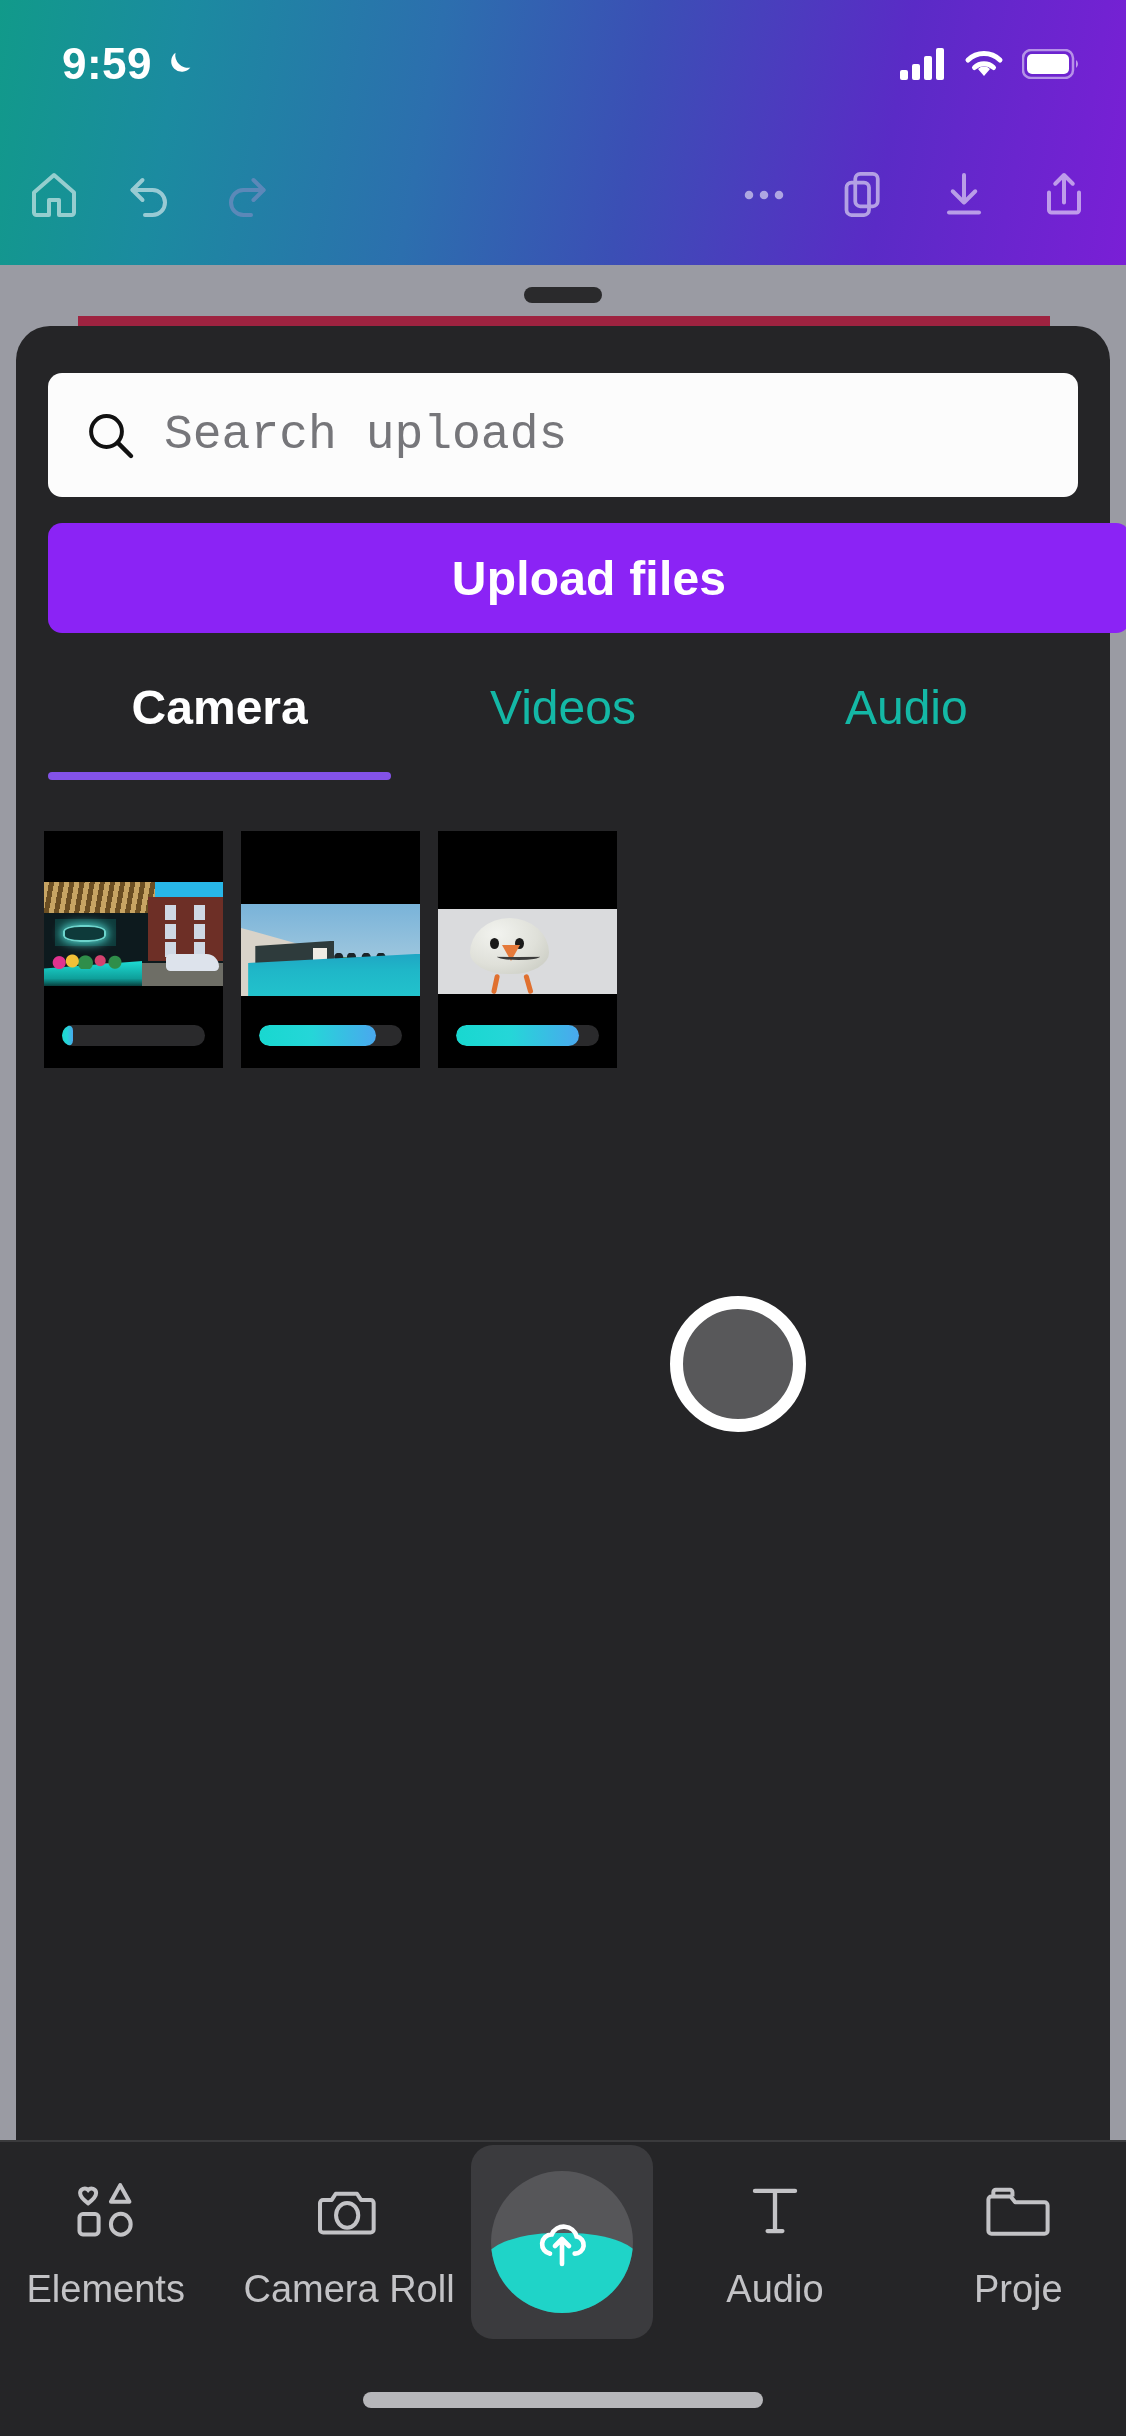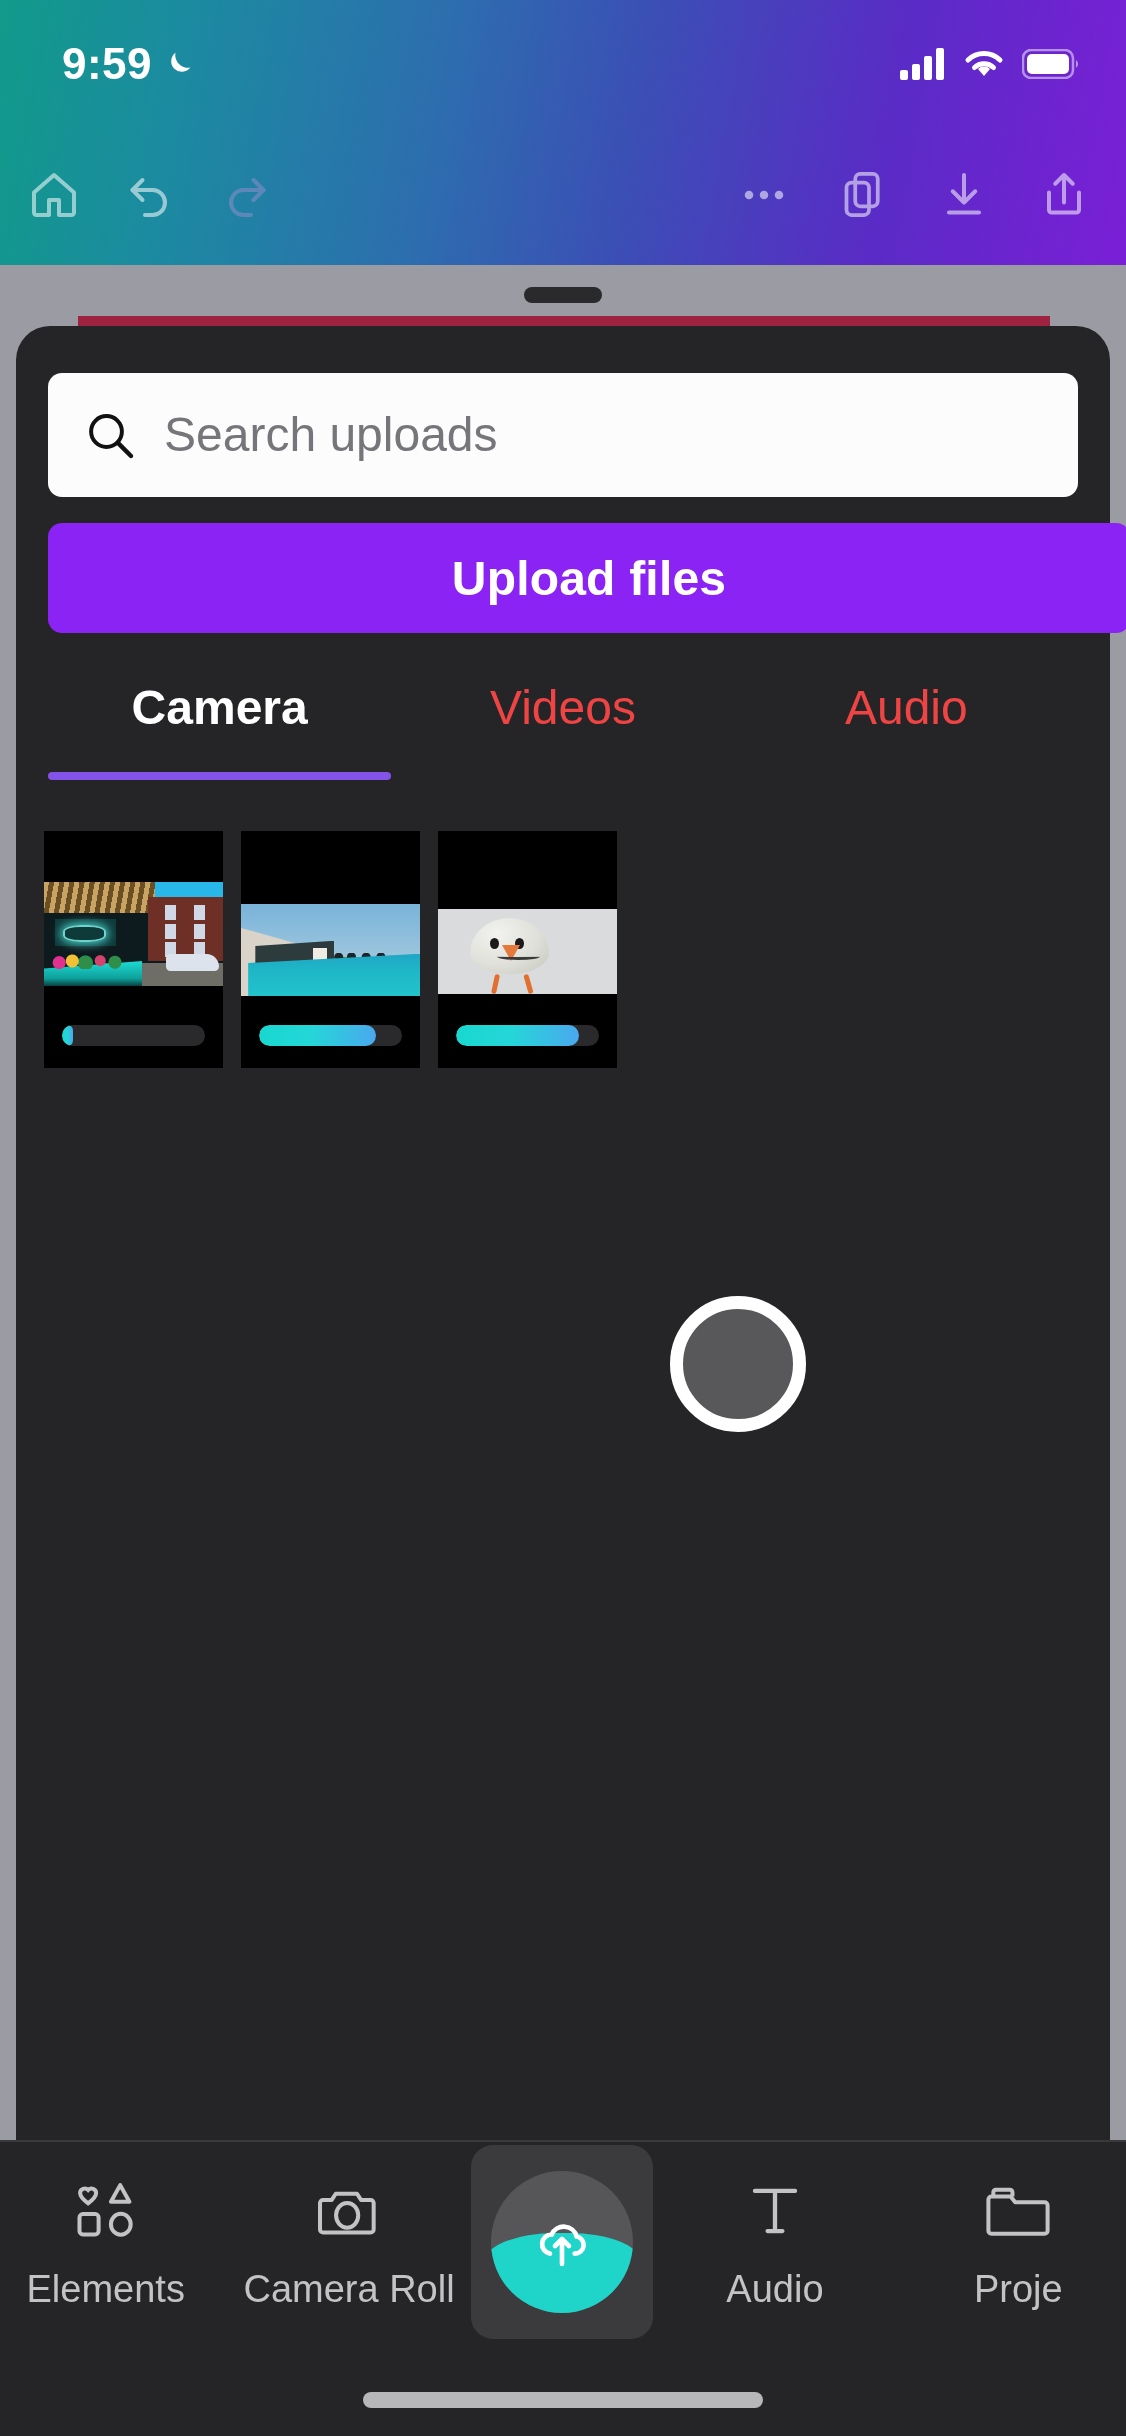--- a/index.html
+++ b/index.html
@@ -85,20 +85,21 @@
     background: #fcfcfc;
     border-radius: 14px;
     display: flex; align-items: center;
     padding-left: 34px;
   }
   .search-icon { width: 56px; height: 56px; flex: 0 0 auto; }
   .search-text {
     margin-left: 26px;
     font-size: 48px; color: #76767a;
     line-height: 1;
+    font-family: Liberation Mono, monospace;
   }
 
   .upload-btn {
     position: absolute; left: 32px; top: 197px;
     width: 1082px; height: 110px;
     background: #8b23f5;
     border-radius: 14px;
     display: flex; align-items: center; justify-content: center;
     border: none;
   }
@@ -112,21 +113,21 @@
     position: absolute; left: 32px; top: 342px;
     width: 1030px; height: 118px;
     display: flex;
   }
   .tab {
     flex: 1;
     position: relative;
     display: flex; align-items: flex-start; justify-content: center;
     padding-top: 12px;
   }
-  .tab-label { font-size: 48px; color: #ef4444; }
+  .tab-label { font-size: 48px; color: #14b8a6; }
   .tab.active .tab-label { color: #ffffff; font-weight: 700; }
   .tab-underline {
     position: absolute; left: 0; bottom: 6px;
     width: 100%; height: 8px;
     border-radius: 4px; background: #8352e8;
   }
 
   
   .grid {
     position: absolute; left: 28px; top: 505px;

